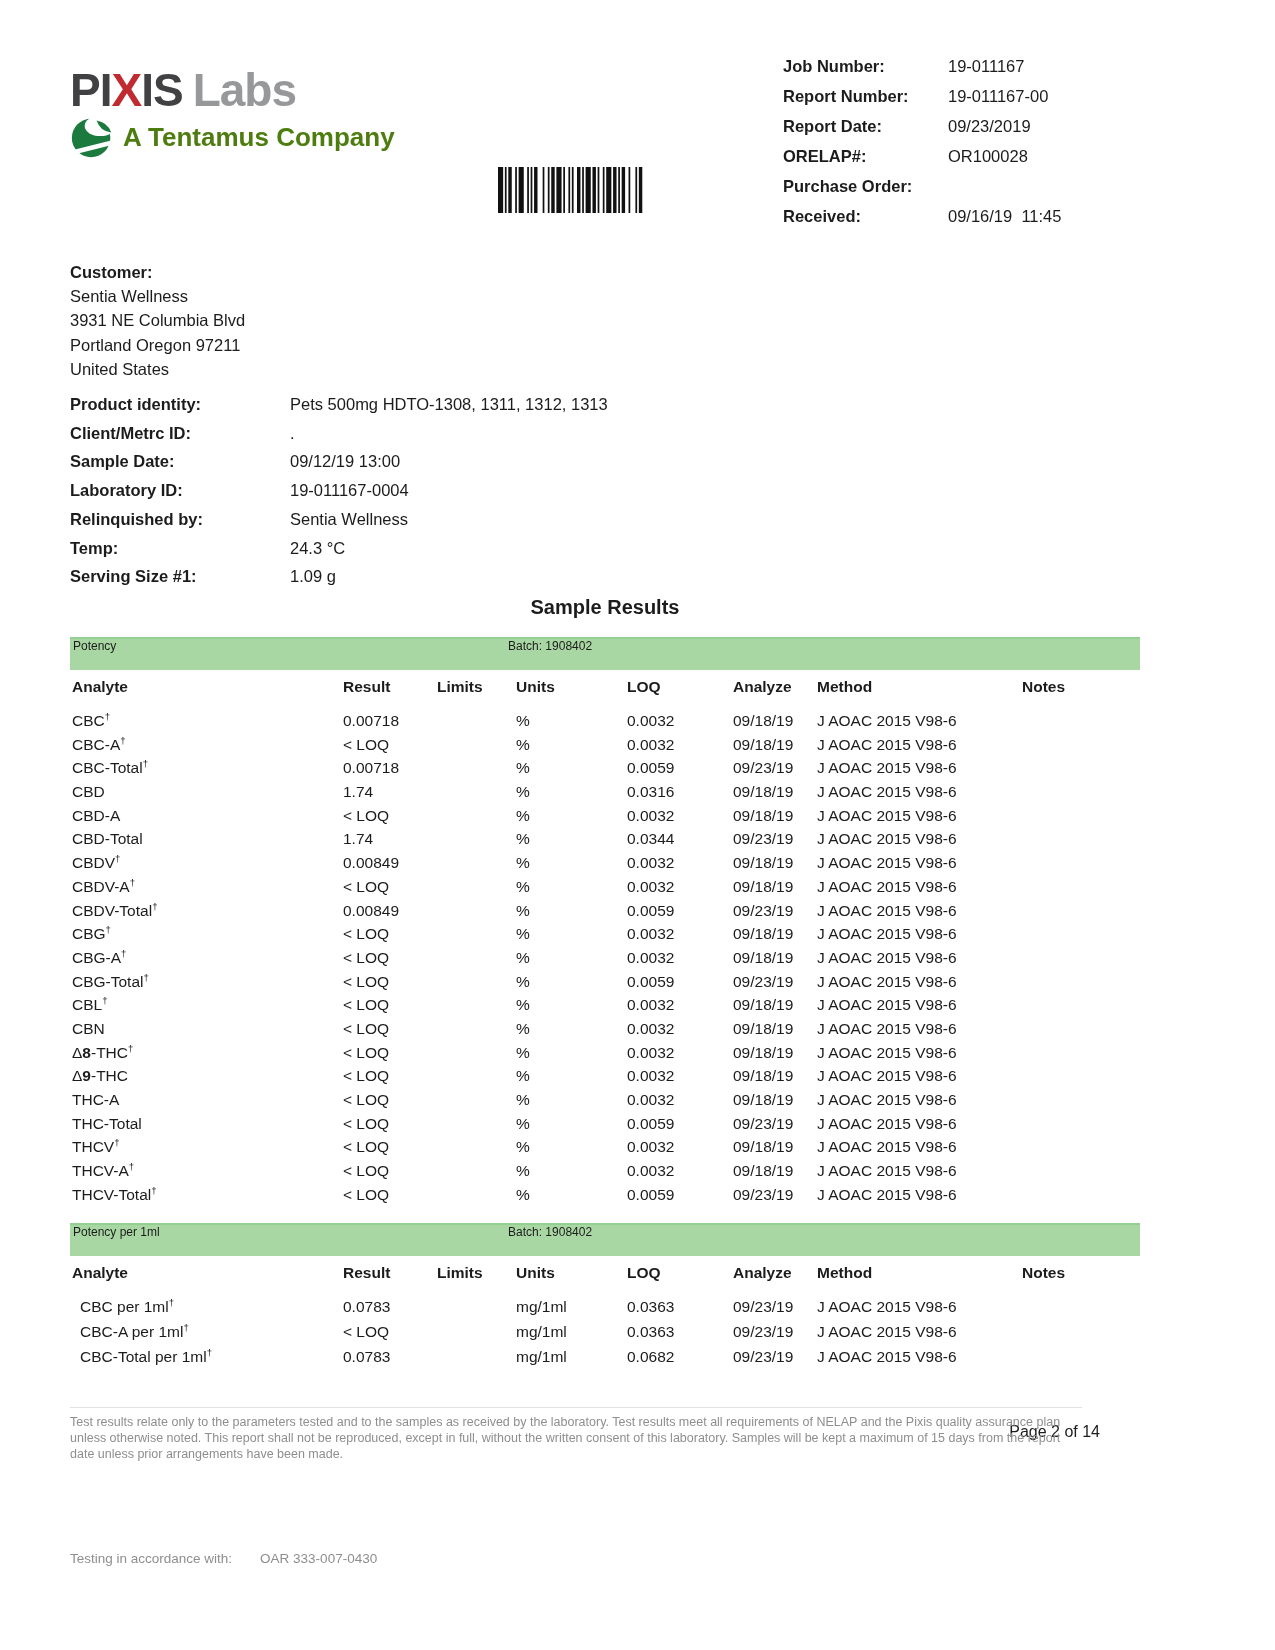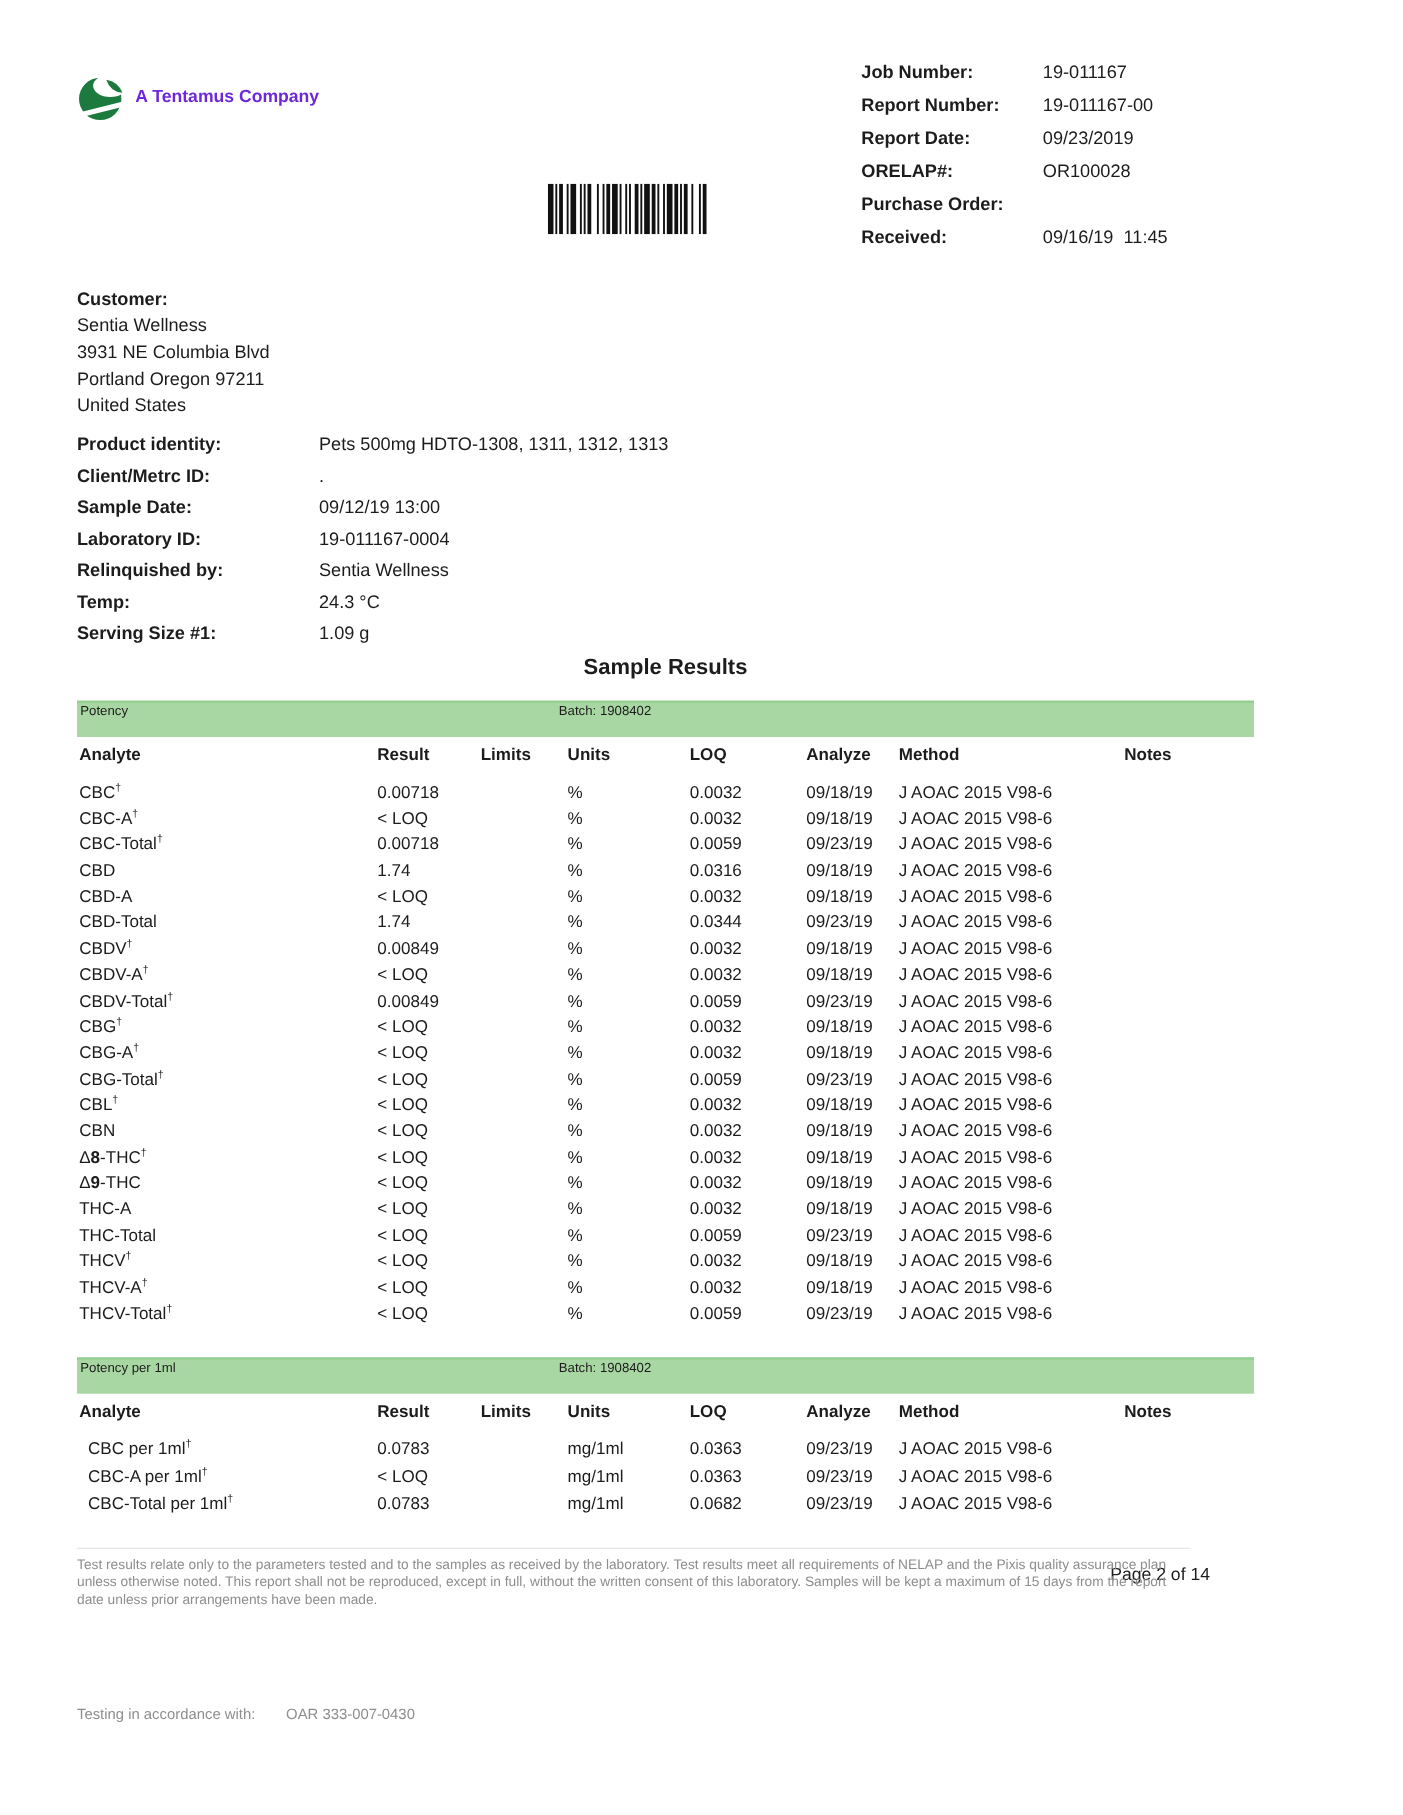--- a/index.html
+++ b/index.html
@@ -17,21 +17,21 @@
   body{font-family:"Liberation Sans", sans-serif;color:var(--ink);}
   .page{position:relative;width:1275px;height:1650px;background:#fff;overflow:hidden;}
 
   
   .logo{position:absolute;left:70px;top:66px;}
   .logo-brand{font-size:46px;font-weight:bold;letter-spacing:-1px;line-height:48px;white-space:nowrap;}
   .logo-brand .px{color:var(--logo-dark);}
   .logo-brand .x{color:var(--logo-red);}
   .logo-brand .labs{color:var(--logo-gray);margin-left:10px;}
   .logo-tagline{display:flex;align-items:center;gap:9px;margin-top:1px;}
-  .logo-tagline .tg{font-size:16px;font-weight:bold;color:#6d28d9;}
+  .logo-tagline .tg{font-size:26px;font-weight:bold;color:#4d7c0f;}
   .leaf{width:44px;height:44px;flex:0 0 auto;}
 
   .addr{position:absolute;left:446px;top:72px;width:260px;text-align:center;
         font-size:17px;line-height:26px;}
   .barcode{position:absolute;left:498px;top:167px;width:146px;height:46px;}
 
   .meta{position:absolute;left:783px;top:56px;width:420px;}
   .meta-row{display:flex;height:20px;margin-bottom:10px;font-size:16.5px;line-height:20px;}
   .meta-row .ml{width:165px;font-weight:bold;}
   .meta-row .mv{white-space:pre;}
@@ -49,38 +49,39 @@
   .results{position:absolute;left:70px;top:637px;width:1070px;}
   .banner{height:33px;background:var(--banner-green);border-top:2px solid var(--banner-edge);
           position:relative;display:flex;align-items:flex-start;font-size:12px;}
   .banner .bt{margin-left:3px;}
   .banner .bb{position:absolute;left:438px;}
   .grid{display:grid;grid-template-columns:271px 94px 79px 111px 106px 84px 205px 1fr;
         padding-left:2px;}
   .thead{margin-top:7px;font-weight:bold;font-size:15.5px;line-height:20px;}
   .tbody{margin-top:12px;}
   .trow{font-size:15.5px;line-height:23.7px;height:23.7px;}
-  .section + .section{margin-top:28px;}
+  .section + .section{margin-top:17px;}
   .section:nth-child(2) .trow{line-height:24.8px;height:24.8px;}
   .section:nth-child(2) .trow .c-analyte{padding-left:8px;}
   sup{font-size:62%;line-height:0;}
 
   
   .pageno{position:absolute;right:175px;top:1384px;font-size:16px;margin-top:39px;}
   .disclaimer{position:absolute;left:70px;top:1407px;width:1012px;border-top:1px solid #e3e3e3;
               padding-top:7px;color:var(--footer-gray);font-size:12.5px;line-height:15.8px;}
   .accord{position:absolute;left:70px;top:1551px;color:var(--footer-gray);font-size:13.5px;}
   .accord .av{margin-left:28px;margin-top:44px;}
 </style>
 </head>
 <body>
 
 <div class="page">
 
   <div class="logo">
+    <div class="logo-brand"><span class="px">PI</span><span class="x">X</span><span class="px">IS</span><span class="labs">Labs</span></div>
     <div class="logo-tagline">
       <svg class="leaf" viewBox="0 0 48 48">
         <circle cx="23" cy="25" r="21" fill="var(--leaf-green)"></circle>
         <ellipse cx="33" cy="12" rx="17" ry="11" fill="#fff"></ellipse>
         <path d="M29 6 Q41 8 45 19 Q33 18 29 6 Z" fill="var(--leaf-green)"></path>
         <rect x="-2" y="33" width="52" height="5" fill="#fff" transform="rotate(-14 24 35)"></rect>
       </svg>
       <span class="tg">A Tentamus Company</span>
     </div>
   </div>

